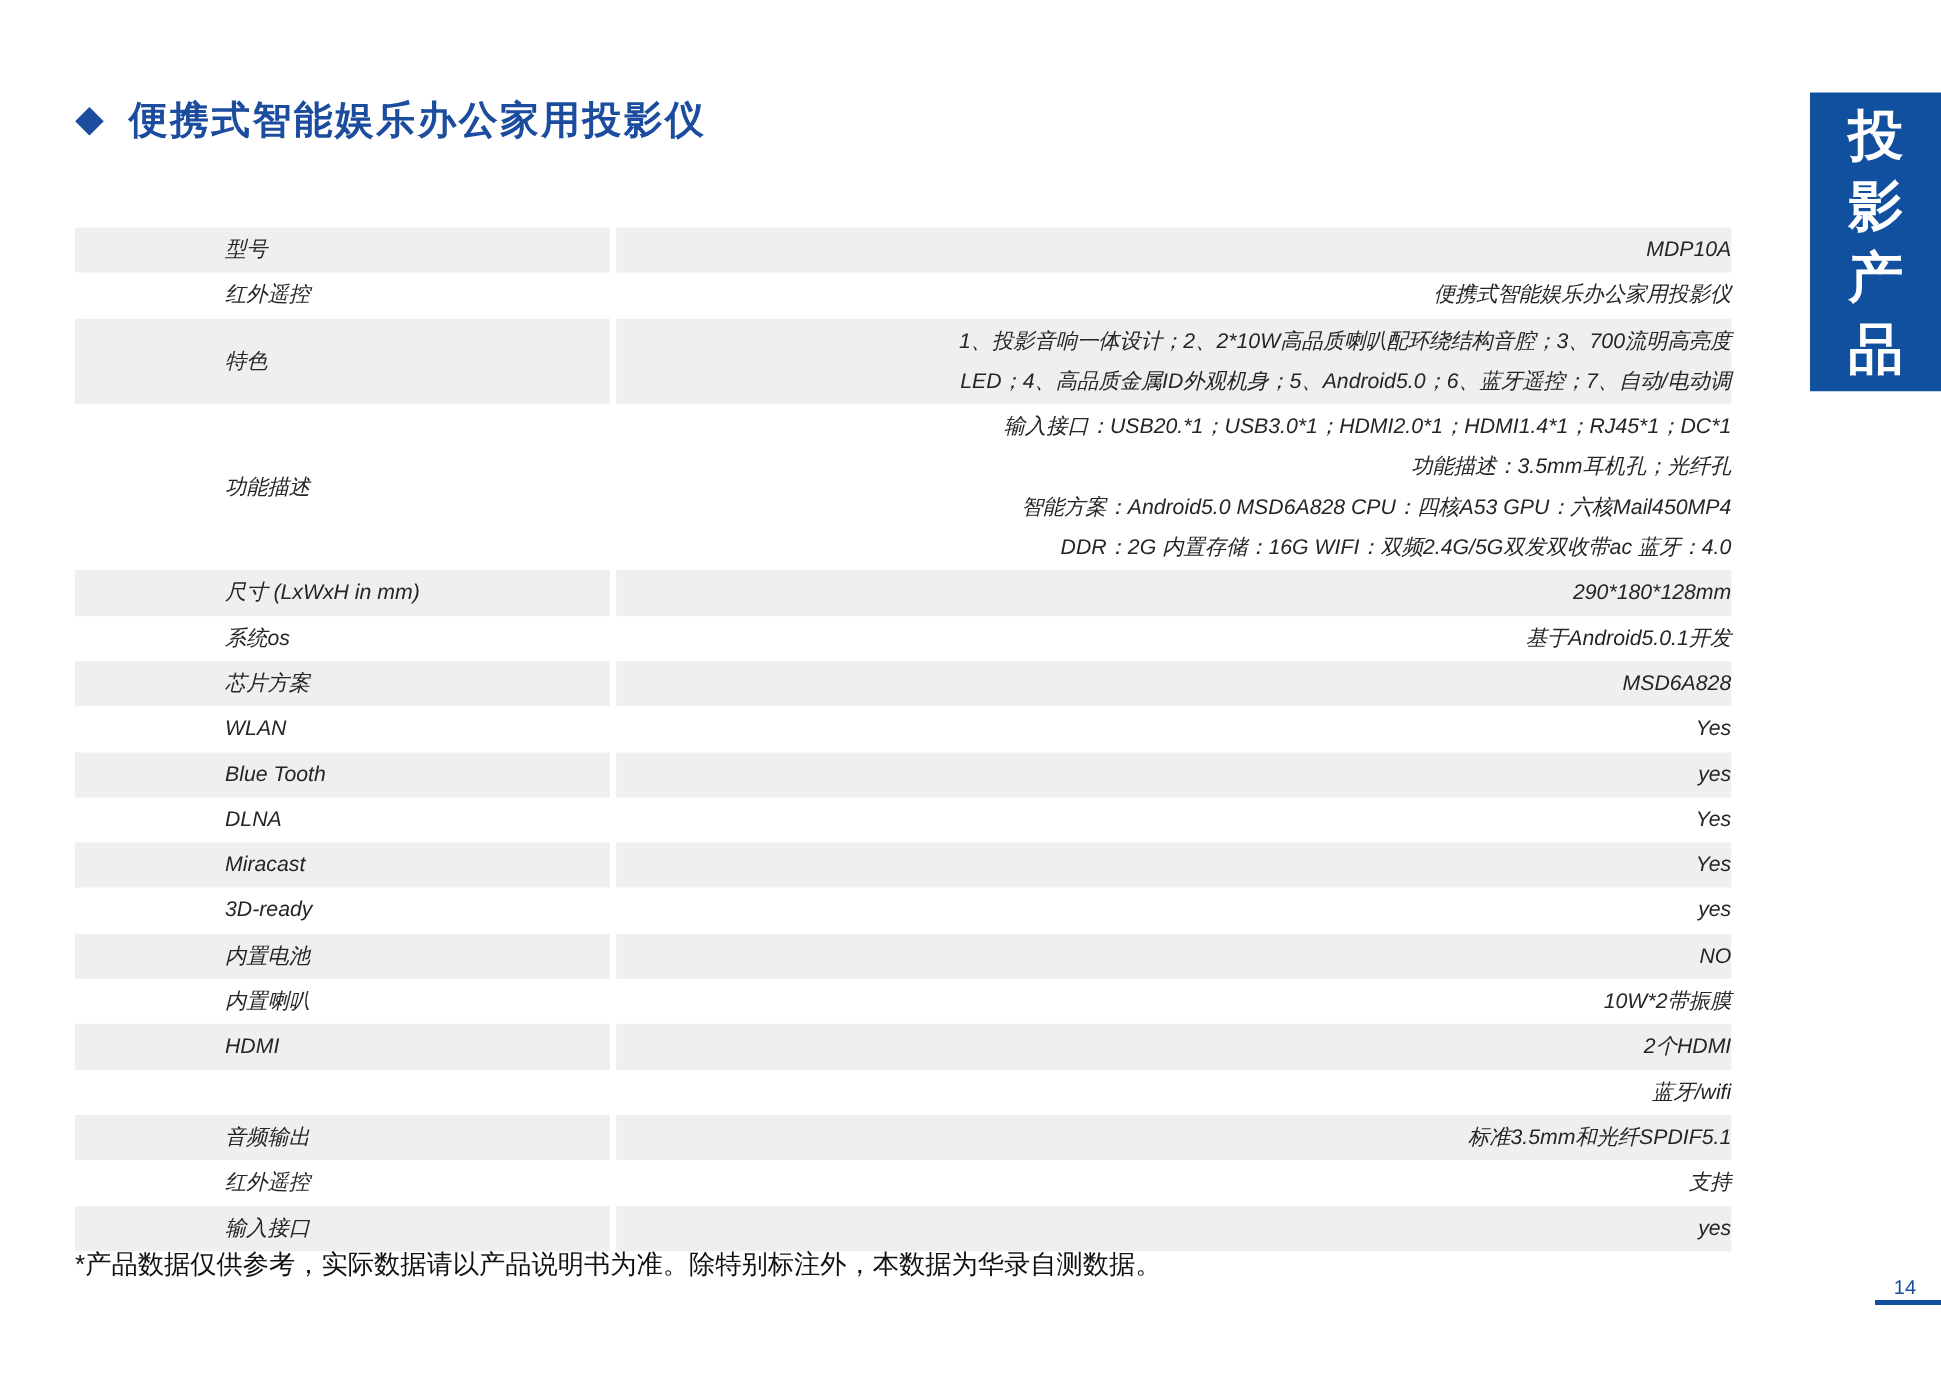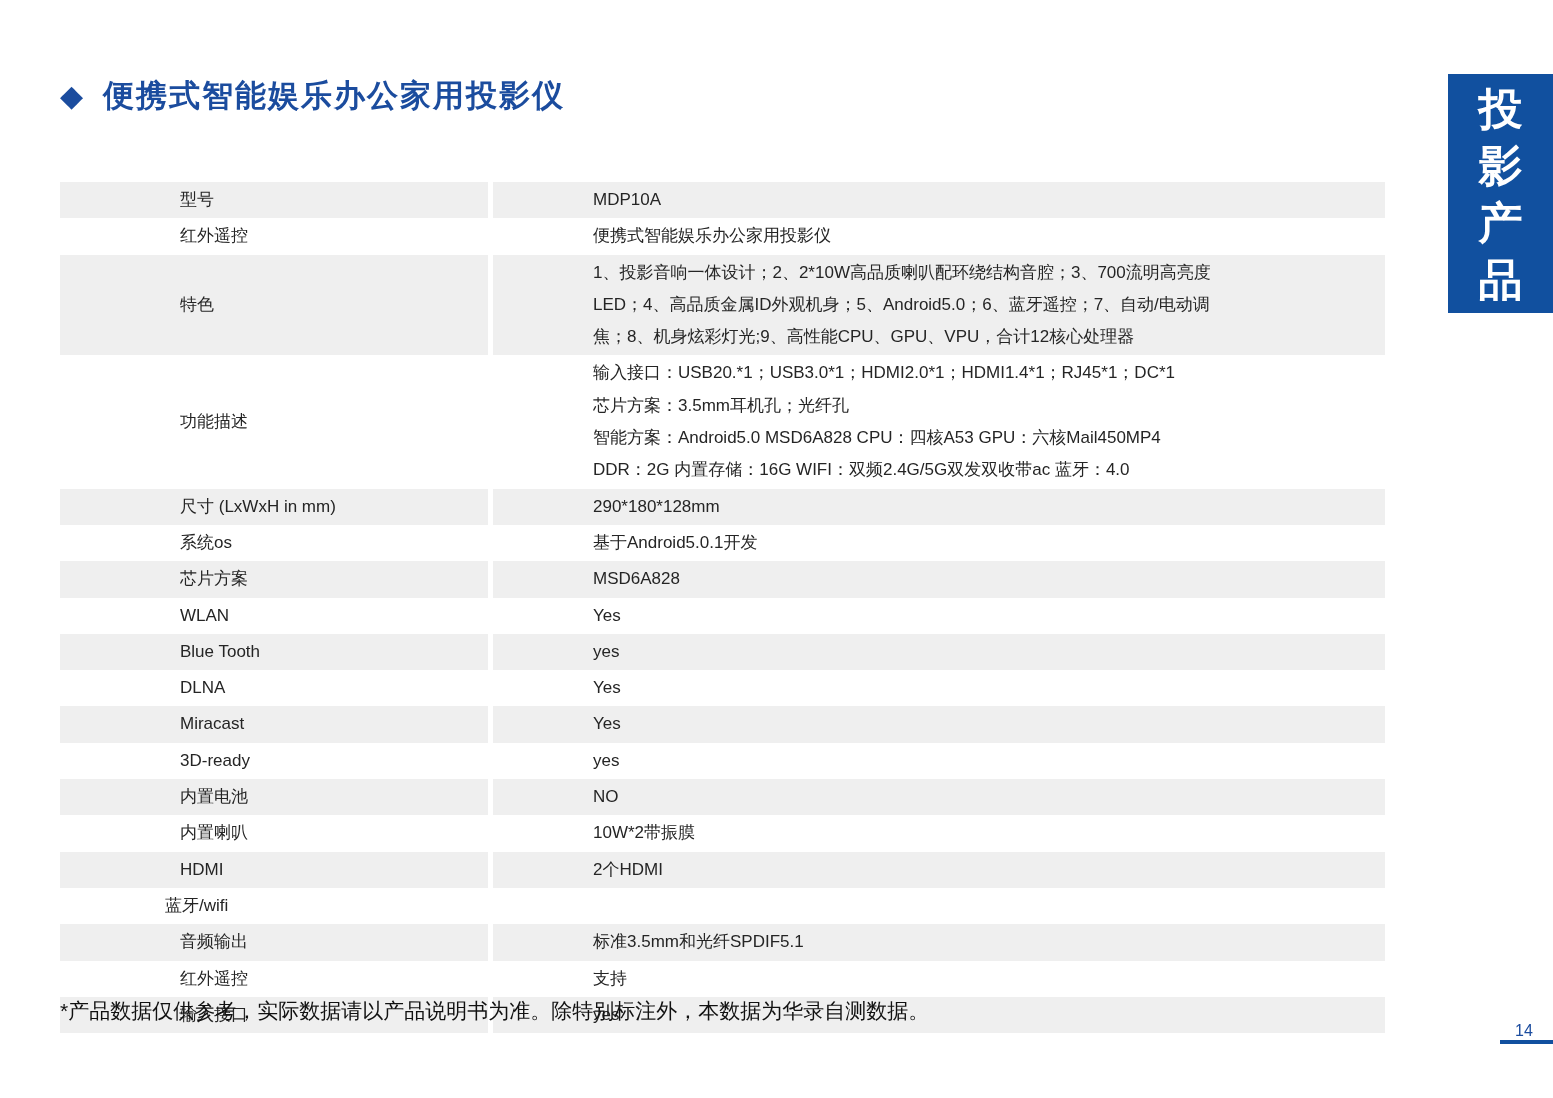--- a/index.html
+++ b/index.html
@@ -51,20 +51,21 @@
     display: block;
     line-height: 57px;
   }
   .spec-table {
     position: absolute;
     left: 60px;
     top: 182px;
     width: 1325px;
     font-size: 17px;
     color: #252525;
+    font-style: italic;
   }
   .spec-row {
     display: flex;
     min-height: 32.5px;
   }
   .spec-row.shaded .cell { background: #efefef; }
   .spec-row.plain  .cell { background: transparent; }
   .cell { padding-top: 2px; padding-bottom: 2px; }
   .label-cell {
     width: 428px;
@@ -73,24 +74,25 @@
     align-items: center;
     flex-shrink: 0;
   }
   .cell-gap {
     width: 5px;
     background: #ffffff;
     flex-shrink: 0;
   }
   .value-cell {
     flex: 1;
-    padding-left: 100px;
+    padding-left: 42px;
     display: flex;
     flex-direction: column;
     justify-content: center;
+    align-items: flex-end;
   }
   .value-line { line-height: 32.3px; white-space: nowrap; }
   .label-cell .label-text { line-height: 32.3px; }
   .footnote {
     position: absolute;
     left: 60px;
     top: 997px;
     font-size: 21px;
     color: #111111;
   }
@@ -151,31 +153,30 @@
         </div>
       </div>
       <div class="spec-row shaded">
         <div class="cell label-cell">
           <span class="label-text">特色</span>
         </div>
         <div class="cell-gap"></div>
         <div class="cell value-cell">
           <div class="value-line">1、投影音响一体设计；2、2*10W高品质喇叭配环绕结构音腔；3、700流明高亮度</div>
           <div class="value-line">LED；4、高品质金属ID外观机身；5、Android5.0；6、蓝牙遥控；7、自动/电动调</div>
-          <div class="value-line">焦；8、机身炫彩灯光;9、高性能CPU、GPU、VPU，合计12核心处理器</div>
         </div>
       </div>
       <div class="spec-row plain">
         <div class="cell label-cell">
           <span class="label-text">功能描述</span>
         </div>
         <div class="cell-gap"></div>
         <div class="cell value-cell">
           <div class="value-line">输入接口：USB20.*1；USB3.0*1；HDMI2.0*1；HDMI1.4*1；RJ45*1；DC*1</div>
-          <div class="value-line">芯片方案：3.5mm耳机孔；光纤孔</div>
+          <div class="value-line">功能描述：3.5mm耳机孔；光纤孔</div>
           <div class="value-line">智能方案：Android5.0 MSD6A828  CPU：四核A53  GPU：六核Mail450MP4</div>
           <div class="value-line">DDR：2G  内置存储：16G  WIFI：双频2.4G/5G双发双收带ac  蓝牙：4.0</div>
         </div>
       </div>
       <div class="spec-row shaded">
         <div class="cell label-cell">
           <span class="label-text">尺寸 (LxWxH in mm)</span>
         </div>
         <div class="cell-gap"></div>
         <div class="cell value-cell">

